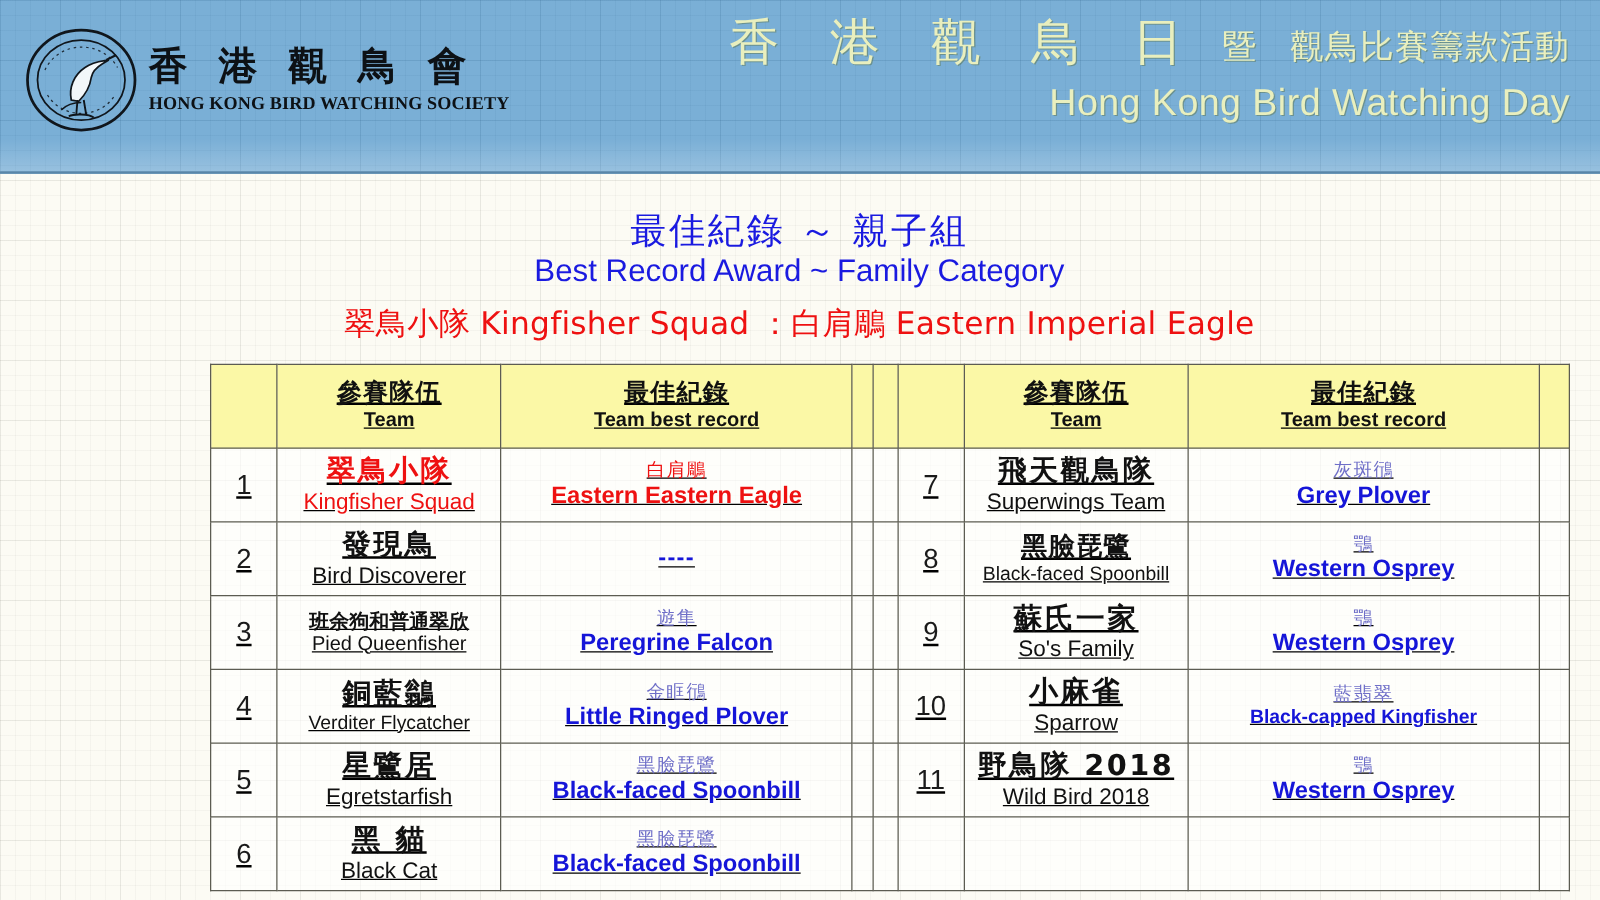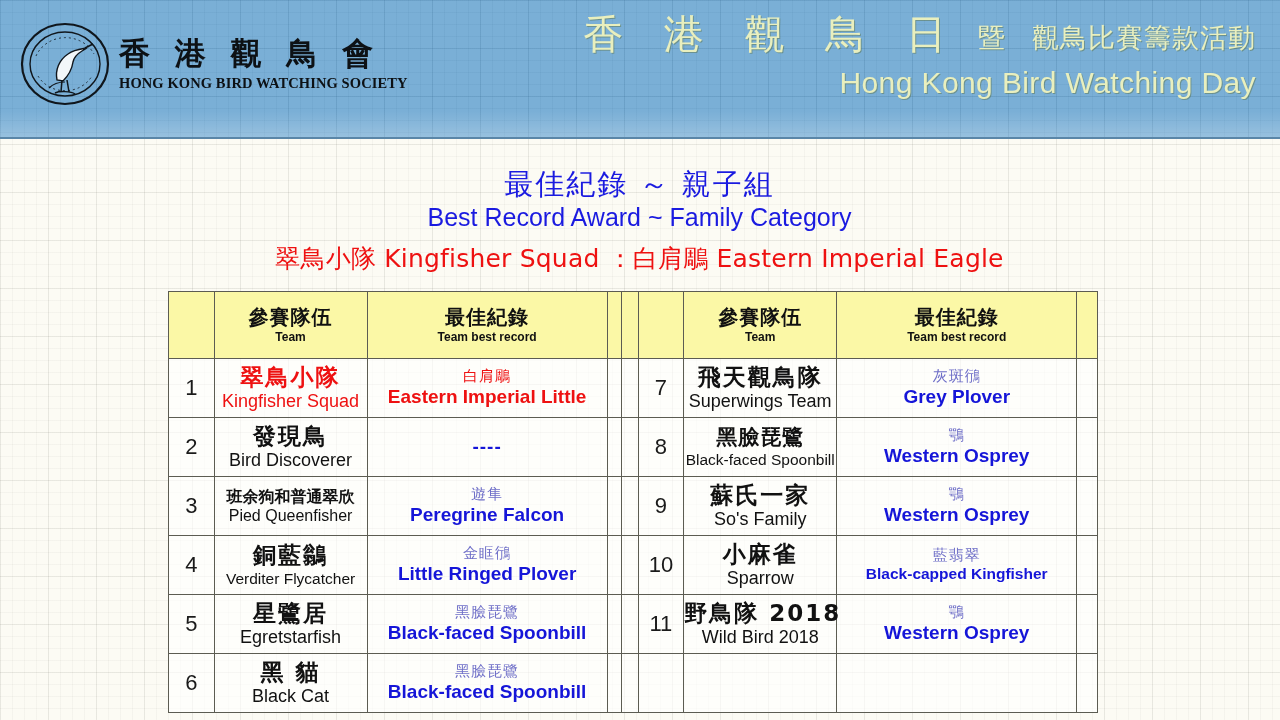--- a/index.html
+++ b/index.html
@@ -189,44 +189,45 @@
   
   .table-wrap {
     position: absolute;
     left: 168px;
     top: 291px;
     width: 930px;
     z-index: 3;
   }
   table.awards {
     border-collapse: collapse;
-    width: 930px;
+    width: 1088px;
     table-layout: fixed;
     background: transparent;
+    text-decoration: underline;
   }
   table.awards td, table.awards th {
     border: 1.6px solid #5c5c52;
     padding: 0;
     vertical-align: middle;
     text-align: center;
     background: rgba(255,255,255,0.62);
   }
   thead th {
     background: #fbf8a6 !important;
     height: 66px;
   }
   .th-cn {
     font-family: "DejaVu Sans", "Liberation Sans", sans-serif;
     font-size: 20px;
     color: #111;
     line-height: 1.1;
     letter-spacing: 1px;
   }
   .th-en {
-    font-size: 12px;
+    font-size: 16px;
     font-weight: 700;
     color: #111;
     line-height: 1.2;
     margin-top: 2px;
   }
   tbody td { height: 58px; }
   .num {
     font-size: 22px;
     color: #1a1a1a;
     font-weight: 400;
@@ -354,21 +355,21 @@
     <tbody>
 
       <tr>
         <td class="num">1</td>
         <td class="team hl">
           <div class="cell-cn">翠鳥小隊</div>
           <div class="cell-en">Kingfisher Squad</div>
         </td>
         <td class="record hl">
           <div class="cell-cn">白肩鵰</div>
-          <div class="cell-en">Eastern Imperial Little</div>
+          <div class="cell-en">Eastern Eastern Eagle</div>
         </td>
         <td></td>
         <td></td>
         <td class="num">7</td>
         <td class="team">
           <div class="cell-cn">飛天觀鳥隊</div>
           <div class="cell-en">Superwings Team</div>
         </td>
         <td class="record">
           <div class="cell-cn">灰斑鴴</div>

